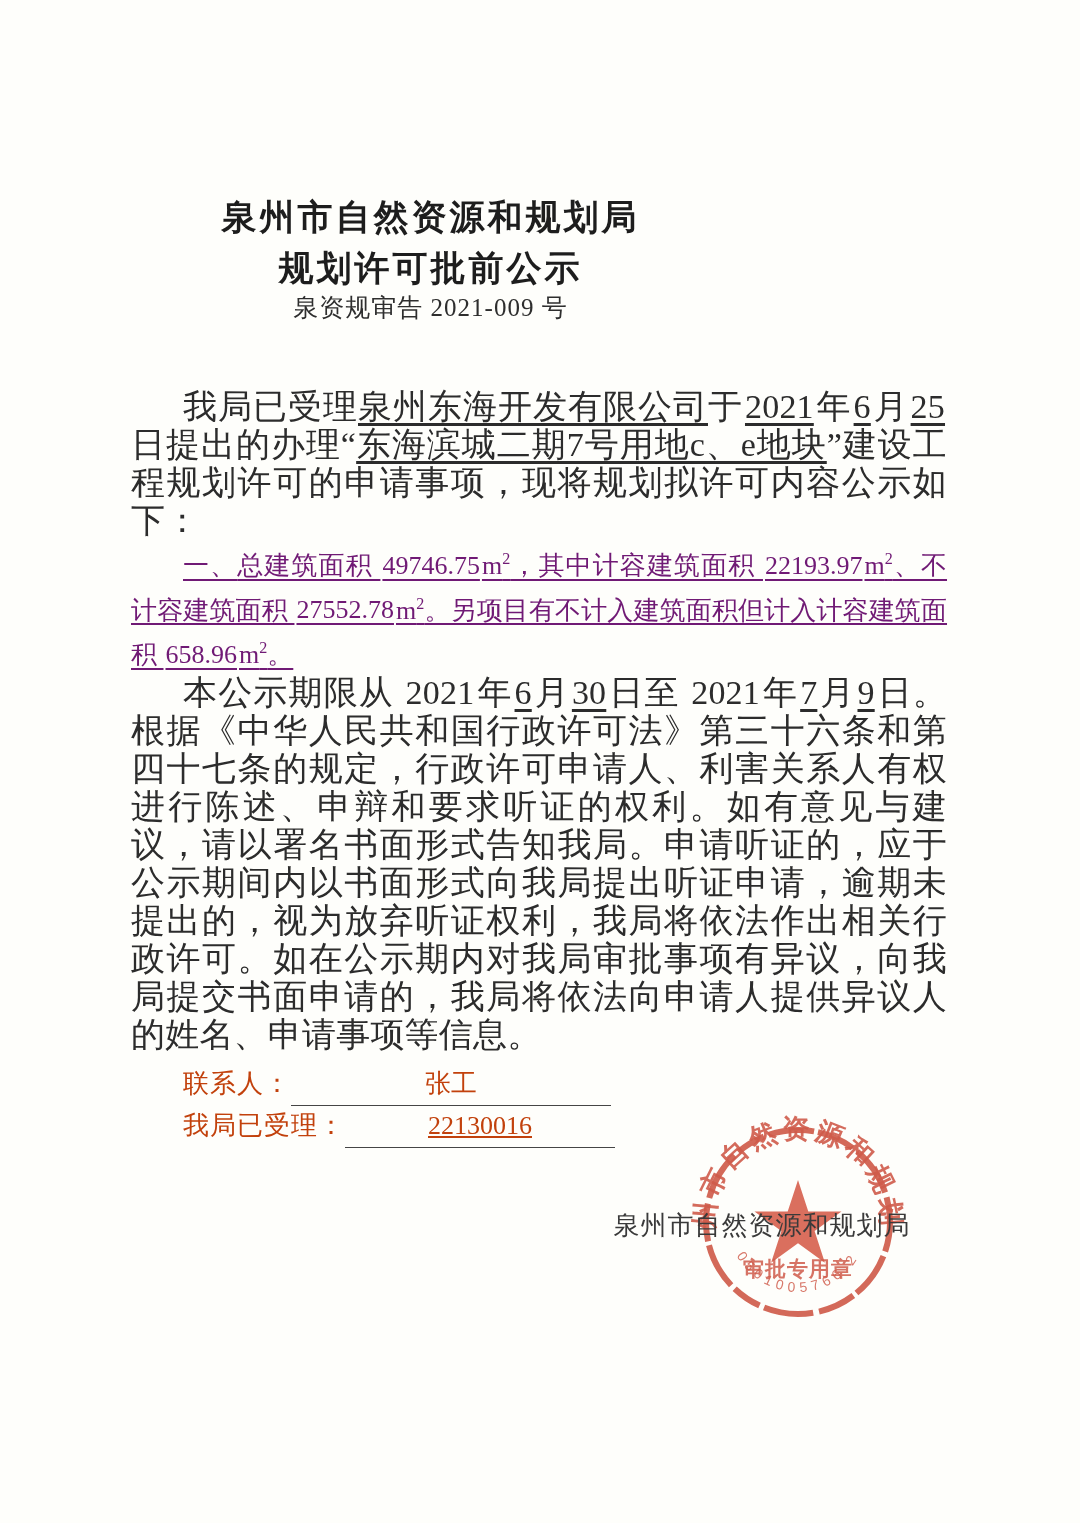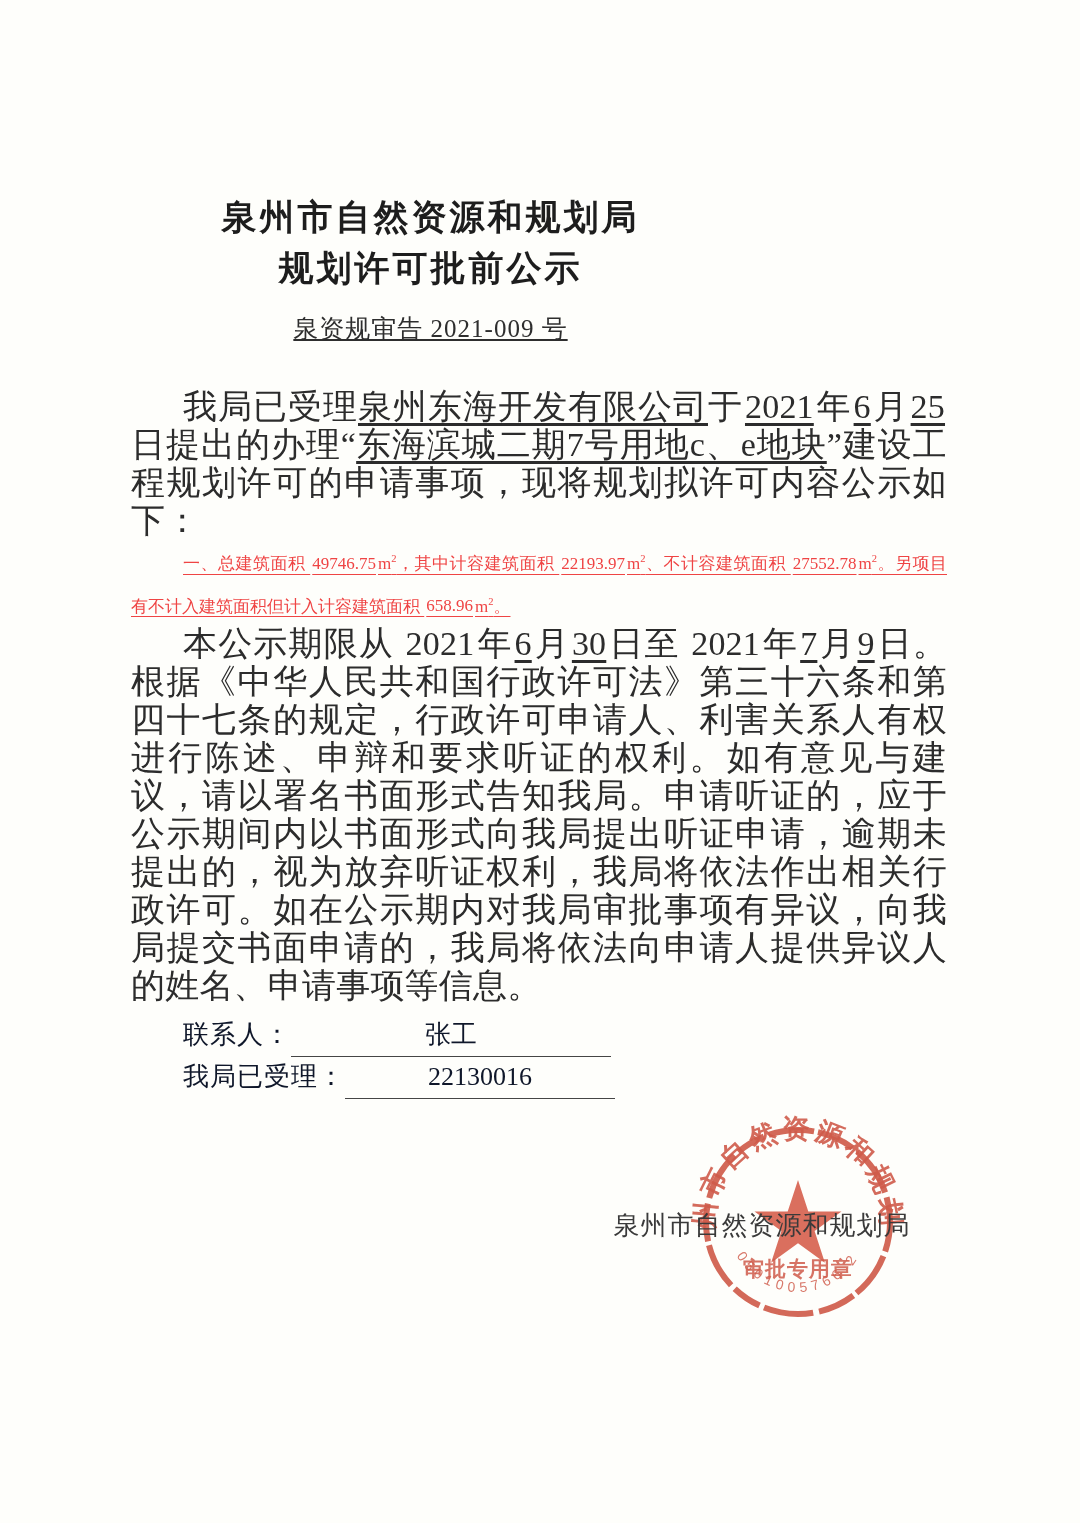--- a/index.html
+++ b/index.html
@@ -42,24 +42,22 @@
     font-weight: bold;
     letter-spacing: 3px;
     color: #1d1d1d;
     margin-top: 7px;
     line-height: 1.25;
     font-family: "Liberation Serif", "DejaVu Serif", serif;
   }
   .doc-number {
     font-size: 25px;
     color: #2e2e2e;
-    margin-top: 21px;
     letter-spacing: 1px;
     font-family: "Liberation Serif", "DejaVu Serif", serif;
-    text-decoration: underline;
   }
 
   
   .body-area {
     position: absolute;
     left: 131px;
     top: 370px;
     width: 816px;
   }
 
@@ -89,52 +87,52 @@
     text-underline-offset: 5px;
   }
   .num-inline {
     font-family: "Liberation Serif", "DejaVu Serif", serif;
     padding: 0 2px;
   }
   .sup { font-size: 0.62em; vertical-align: super; }
 
   
   .item-para {
-    font-size: 17px;
+    font-size: 26px;
     line-height: 38px;
     text-align: justify;
     text-justify: inter-character;
-    color: #ef4444;
+    color: #701a75;
     margin: 0;
     text-indent: 52px;
     text-decoration: underline;
     text-underline-offset: 5px;
   }
 
   
   .contact-block {
     margin-top: 10px;
     padding-left: 52px;
     font-size: 26px;
     line-height: 40px;
-    color: #0f172a;
+    color: #c2410c;
   }
   .contact-row {
     display: flex;
     align-items: baseline;
   }
   .contact-label { white-space: nowrap; letter-spacing: 1px; }
   .contact-fill {
     border-bottom: 1.6px solid #454545;
     flex: 0 0 auto;
     text-align: center;
     padding: 0 10px 1px 10px;
   }
   .fill-name { width: 300px; }
-  .fill-phone { width: 250px; }
+  .fill-phone { width: 250px; text-decoration: underline; }
 
   
   .signature {
     position: absolute;
     left: 592px;
     top: 1205px;
     width: 340px;
     text-align: center;
     font-size: 26px;
     line-height: 42px;

